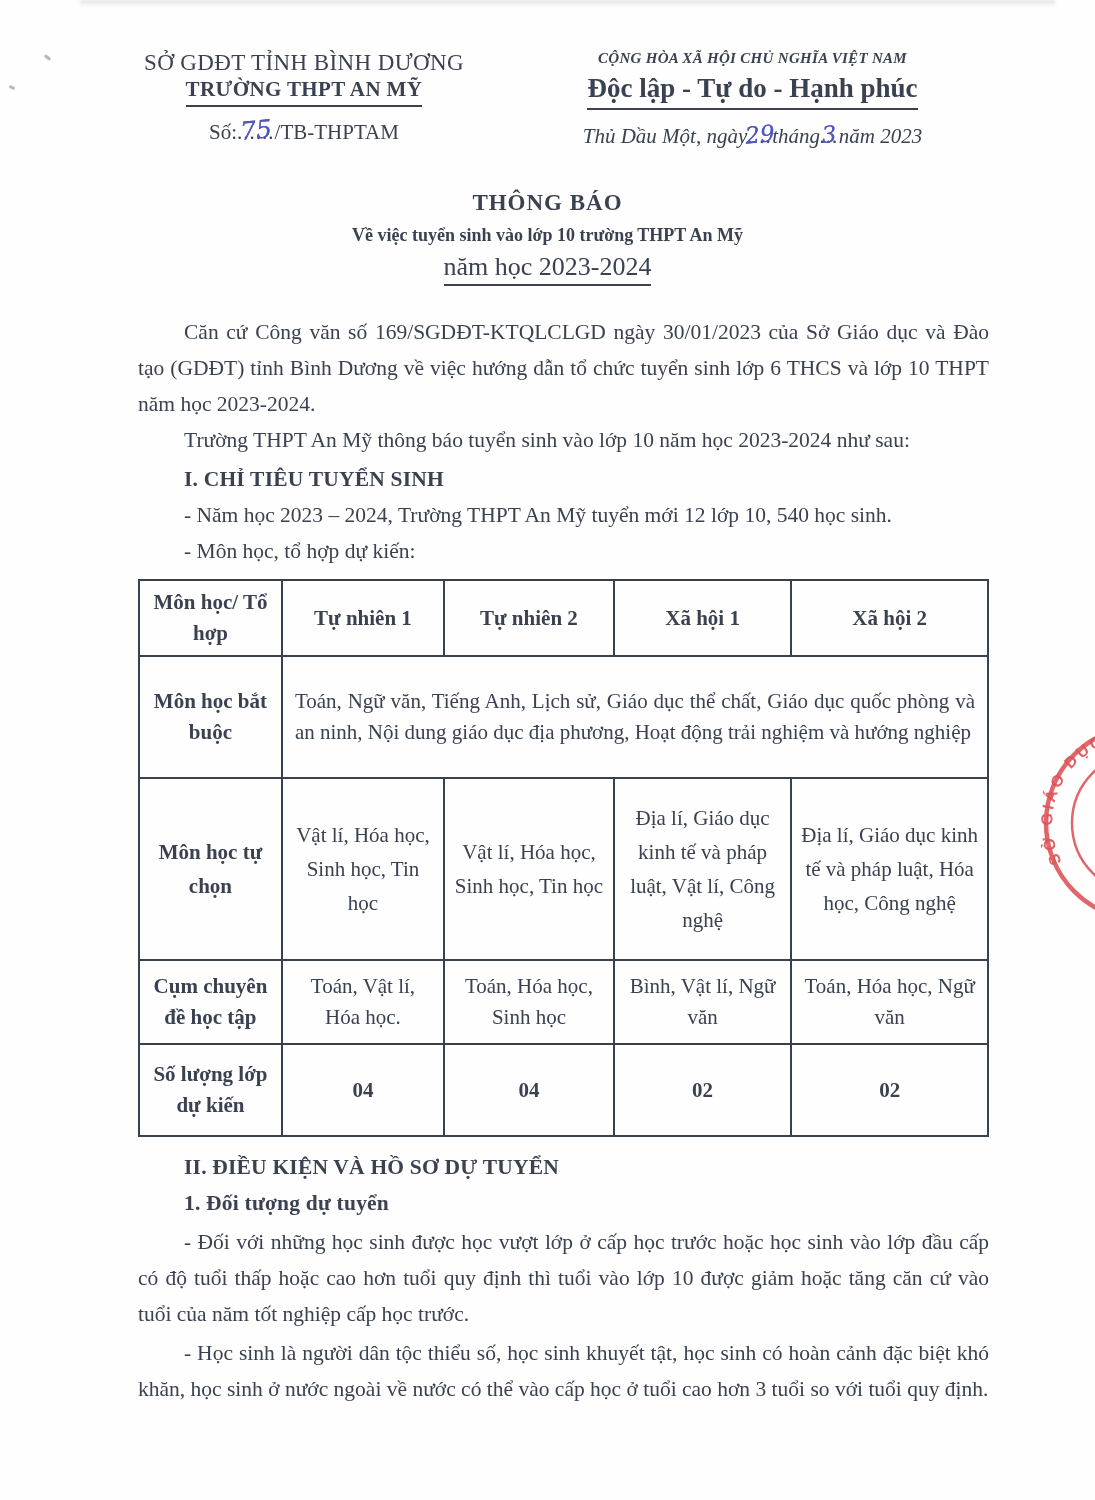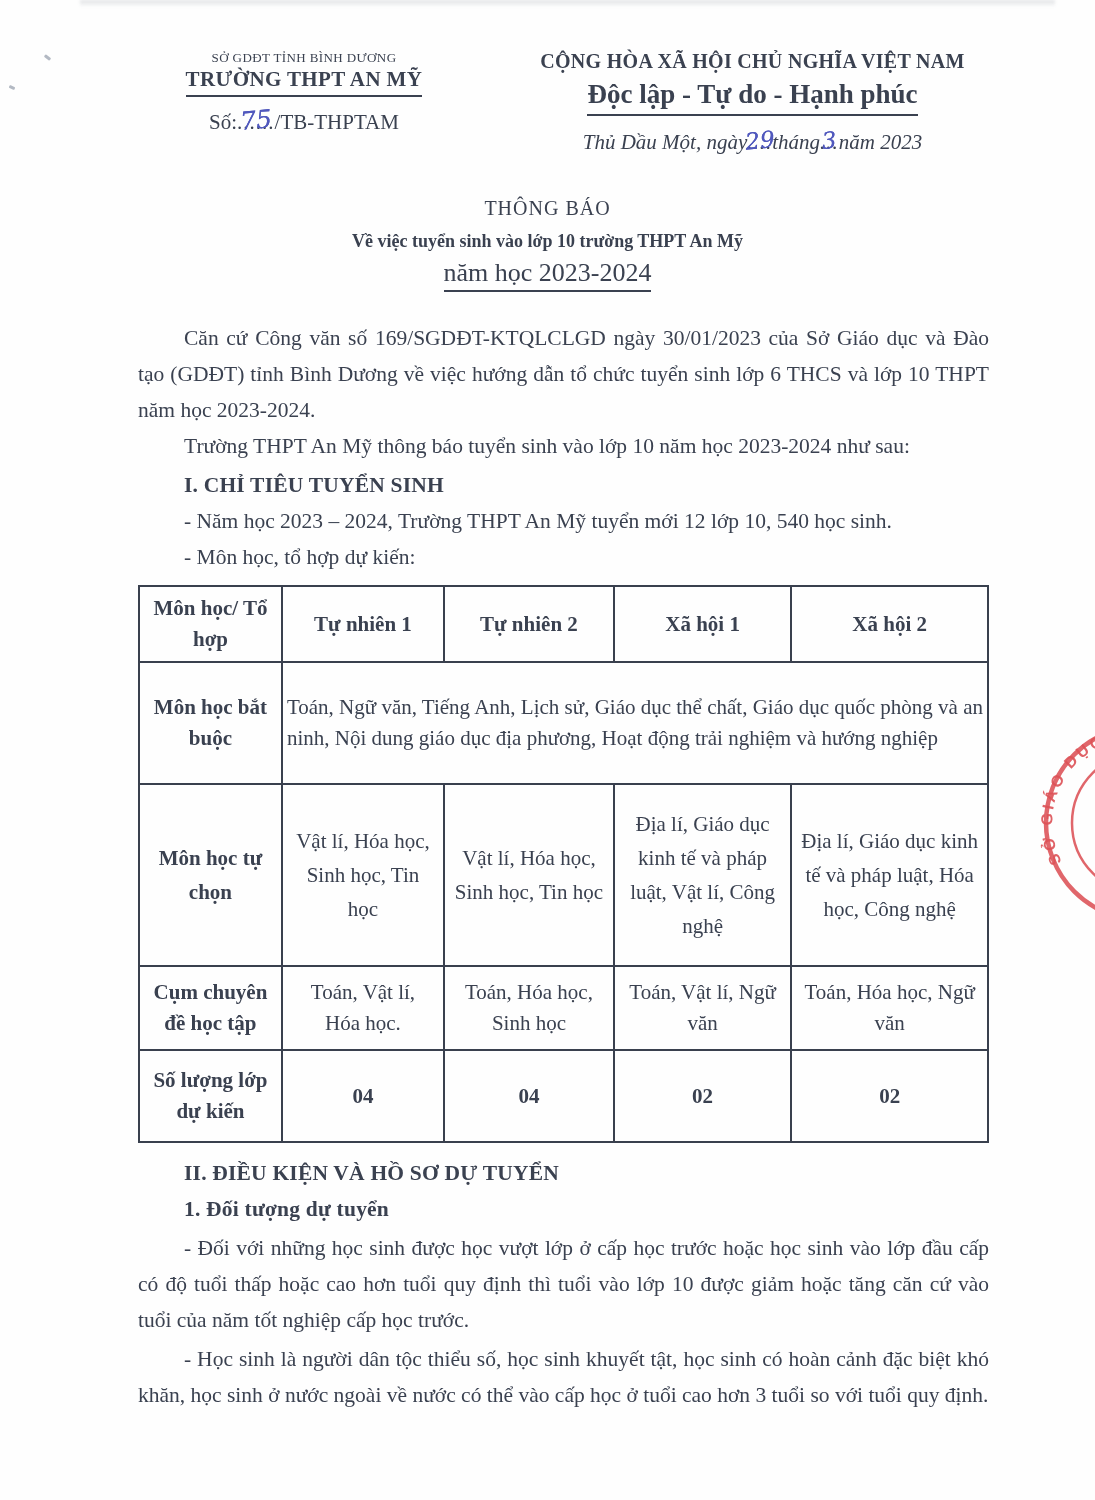--- a/index.html
+++ b/index.html
@@ -14,44 +14,44 @@
     background:linear-gradient(to bottom, rgba(55,65,85,0.16), rgba(55,65,85,0));
     filter:blur(1.5px);
   }
   .speck { position:absolute; background:#8a93a3; opacity:.65; border-radius:1px; }
   .speck.s1 { top:56px; left:44px; width:7px; height:3px; transform:rotate(38deg); }
   .speck.s2 { top:86px; left:9px;  width:6px; height:3px; transform:rotate(24deg); }
 
   
   .header { display:flex; padding-top:50px; }
   .header-left { width:368px; margin-left:120px; text-align:center; flex:none; }
-  .hl-office { font-size:13px; letter-spacing:.4px; }
+  .hl-office { font-size:23px; letter-spacing:.4px; }
   .hl-school { margin-top:1px; font-size:21px; font-weight:bold; letter-spacing:.4px; }
   .hl-school .u { display:inline-block; border-bottom:2px solid #3a4150; padding-bottom:3px; }
   .hl-number { margin-top:13px; font-size:21px; }
   .header-right { flex:1; text-align:center; padding-right:78px; }
-  .hr-nation { font-size:20px; font-weight:bold; letter-spacing:.3px; }
+  .hr-nation { font-size:15px; font-weight:bold; letter-spacing:.3px;font-style:italic; }
   .hr-motto  { margin-top:6px; font-size:27px; font-weight:bold; }
   .hr-motto .u { display:inline-block; border-bottom:2px solid #3a4150; padding-bottom:4px; }
   .hr-date { margin-top:14px; font-size:21px; font-style:italic; }
 
   
   .dotgroup { position:relative; display:inline-block; white-space:nowrap; letter-spacing:1px; }
   .hand {
     position:absolute; left:50%; top:50%;
     transform:translate(-50%, -60%) rotate(-5deg);
     color:#5058bd; font-style:italic; font-weight:normal;
     font-family:"DejaVu Serif", serif; font-size:25px; letter-spacing:0;
     text-shadow:0 0 0.4px #5058bd;
   }
   .hand.small { font-size:23px; }
 
   
   .title-block { text-align:center; margin-top:38px; line-height:31px; }
-  .t1 { font-size:20px; font-weight:normal; letter-spacing:1px; }
+  .t1 { font-size:23px; font-weight:bold; letter-spacing:1px; }
   .t2 { font-size:18px; font-weight:bold; margin-top:2px; }
   .t3 { font-size:26px; font-weight:normal; }
   .t3 .u { display:inline-block; border-bottom:2px solid #3a4150; padding-bottom:2px; }
 
   
   .body { margin:28px 106px 0 138px; font-size:21.5px; line-height:36px; text-align:justify; }
   .body p { margin:0; text-indent:46px; }
   .body p.sp { margin-top:3px; }
   .sect { font-weight:bold; letter-spacing:.2px; }
 
@@ -64,21 +64,21 @@
     border:2px solid #39404e; text-align:center; vertical-align:middle;
     font-size:21px; line-height:31px; padding:6px 8px;
   }
   table.plan .lbl { font-weight:bold; }
   table.plan .c0 { width:16.5%; }
   table.plan .c1 { width:19%;margin-top:36px; }
   table.plan .c2 { width:20%; }
   table.plan .c3 { width:21%; }
   table.plan .c4 { width:23.5%; }
   tr.r-head td { height:56px; font-weight:bold; }
-  tr.r-mand td.content { text-align:justify; padding:8px 4px; }
+  tr.r-mand td.content { text-align:justify; padding:8px 12px; }
   tr.r-mand td { height:104px; }
   tr.r-elec td { height:168px; line-height:34px; }
   tr.r-clus td { height:70px; }
   tr.r-count td { height:78px; font-weight:bold; }
 
   
   .stamp { position:absolute; top:716px; left:1038px; width:210px; height:214px; pointer-events:none; }
 
 </style>
 </head>
@@ -136,21 +136,21 @@
           <td class="lbl">Môn học tự chọn</td>
           <td>Vật lí, Hóa học, Sinh học, Tin học</td>
           <td>Vật lí, Hóa học, Sinh học, Tin học</td>
           <td>Địa lí, Giáo dục kinh tế và pháp luật, Vật lí, Công nghệ</td>
           <td>Địa lí, Giáo dục kinh tế và pháp luật, Hóa học, Công nghệ</td>
         </tr>
         <tr class="r-clus">
           <td class="lbl">Cụm chuyên đề học tập</td>
           <td>Toán, Vật lí, Hóa học.</td>
           <td>Toán, Hóa học, Sinh học</td>
-          <td>Toán, Vật lí, Ngữ văn</td>
+          <td>Bình, Vật lí, Ngữ văn</td>
           <td>Toán, Hóa học, Ngữ văn</td>
         </tr>
         <tr class="r-count">
           <td class="lbl">Số lượng lớp dự kiến</td>
           <td>04</td>
           <td>04</td>
           <td>02</td>
           <td>02</td>
         </tr>
       </tbody>

